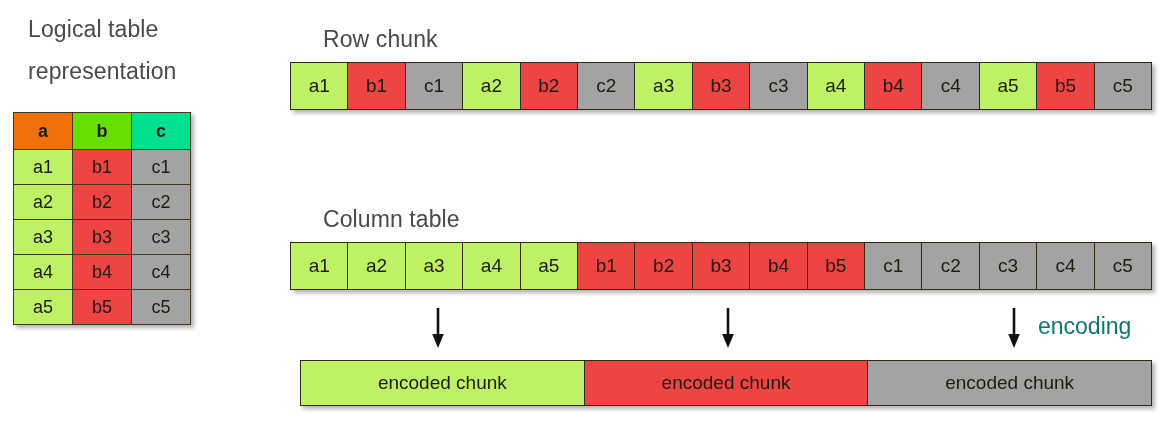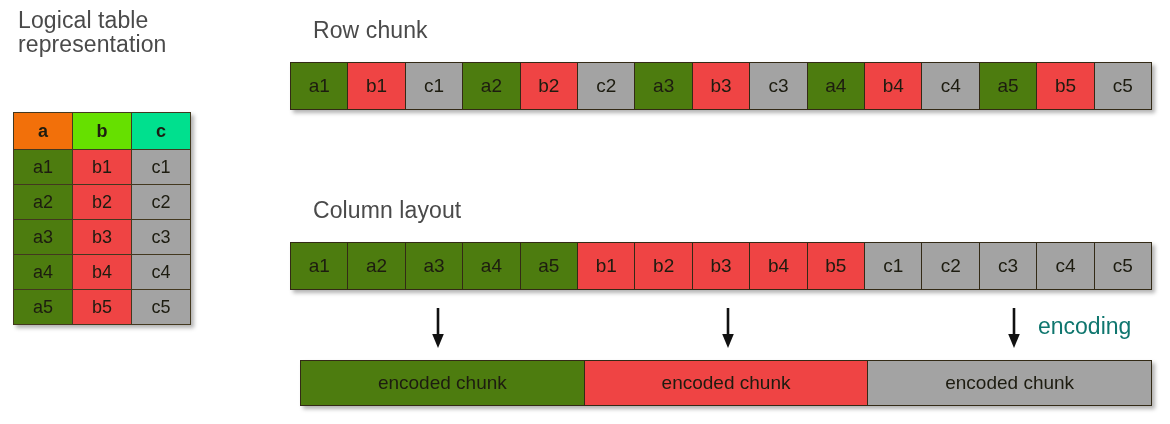--- a/index.html
+++ b/index.html
@@ -19,24 +19,25 @@
     position: absolute;
     left: 0; top: 0;
     width: 1170px;
     height: 424px;
   }
 
   
   .heading {
     position: absolute;
     font-size: 23px;
-    line-height: 24px;
+    line-height: 42px;
     color: #4a4a4a;
     letter-spacing: 0.1px;
     white-space: pre-line;
+    margin-left: 10px;
   }
   #logical-title { left: 18px; top: 8px; width: 230px; }
   #row-title     { left: 313px; top: 18px; }
   #col-title     { left: 313px; top: 198px; }
 
   
   #logical-table {
     position: absolute;
     left: 13px;
     top: 112px;
@@ -53,21 +54,21 @@
     color: #1d1c10;
     padding: 0;
   }
   #logical-table th {
     font-weight: bold;
     height: 36px;
   }
   .hdr-a { background: #f2700a; }
   .hdr-b { background: #66e000; }
   .hdr-c { background: #00e08e; }
-  .cell-a { background: #4d7c0f; }
+  .cell-a { background: #bef264; }
   .cell-b { background: #ef4444; }
   .cell-c { background: #a3a3a3; }
 
   
   .strip {
     position: absolute;
     left: 290px;
     width: 862px;
     height: 48px;
     display: flex;
@@ -189,21 +190,21 @@
       <div class="cell cell-b">b3</div>
       <div class="cell cell-c">c3</div>
       <div class="cell cell-a">a4</div>
       <div class="cell cell-b">b4</div>
       <div class="cell cell-c">c4</div>
       <div class="cell cell-a">a5</div>
       <div class="cell cell-b">b5</div>
       <div class="cell cell-c">c5</div>
     </div>
 
-  <div class="heading" id="col-title">Column layout</div>
+  <div class="heading" id="col-title">Column table</div>
   <div class="strip" id="col-strip">
       <div class="cell cell-a">a1</div>
       <div class="cell cell-a">a2</div>
       <div class="cell cell-a">a3</div>
       <div class="cell cell-a">a4</div>
       <div class="cell cell-a">a5</div>
       <div class="cell cell-b">b1</div>
       <div class="cell cell-b">b2</div>
       <div class="cell cell-b">b3</div>
       <div class="cell cell-b">b4</div>

